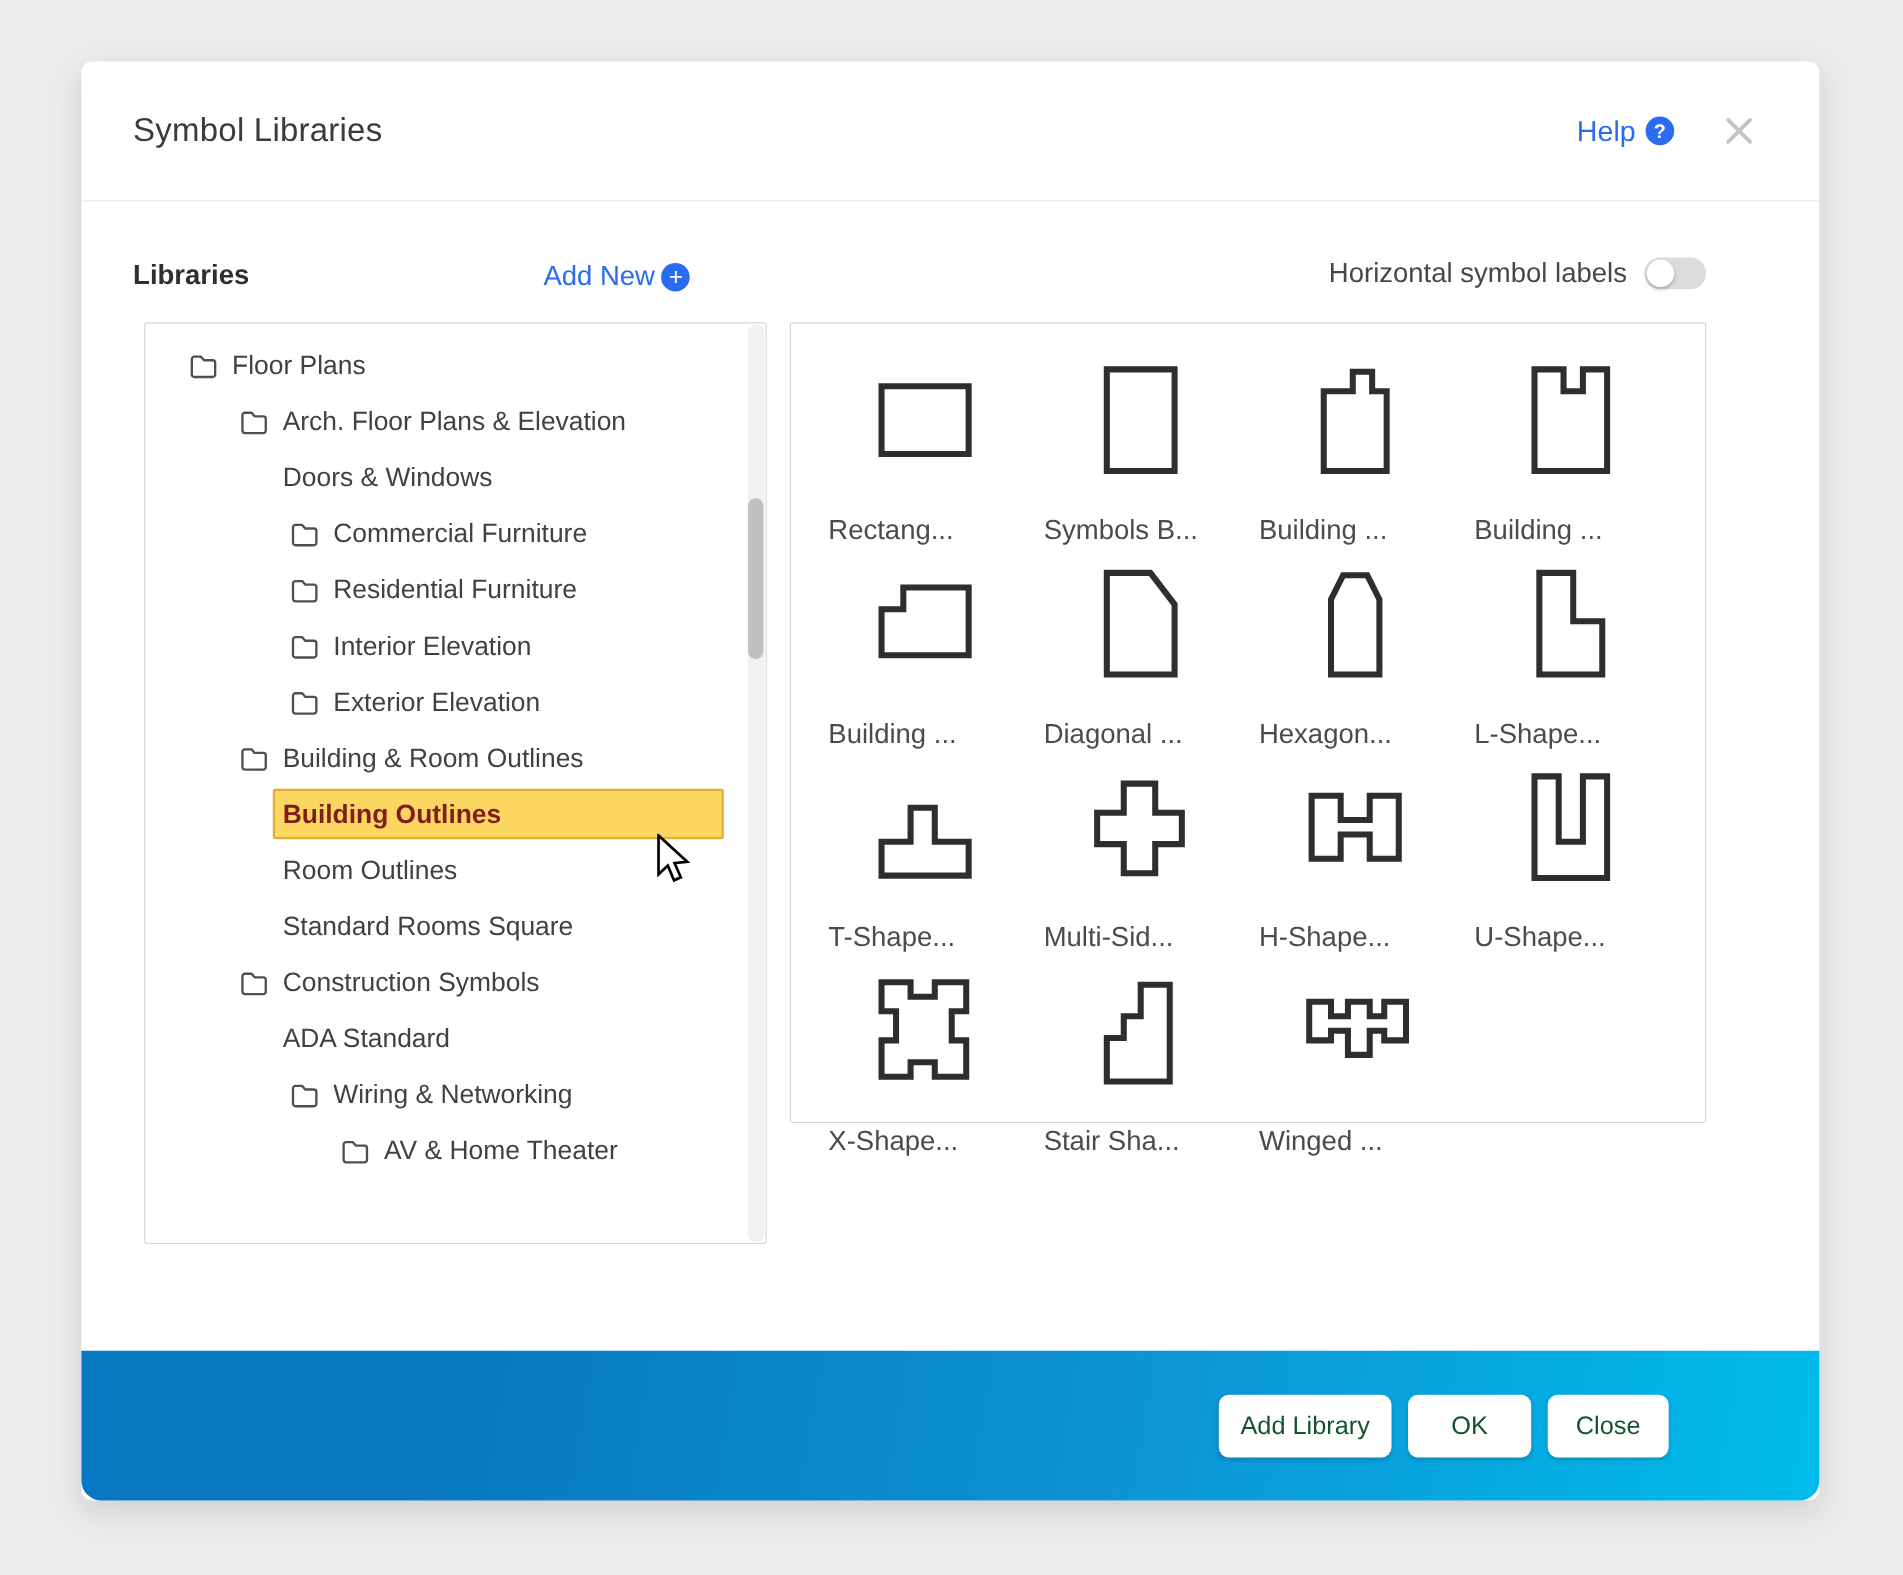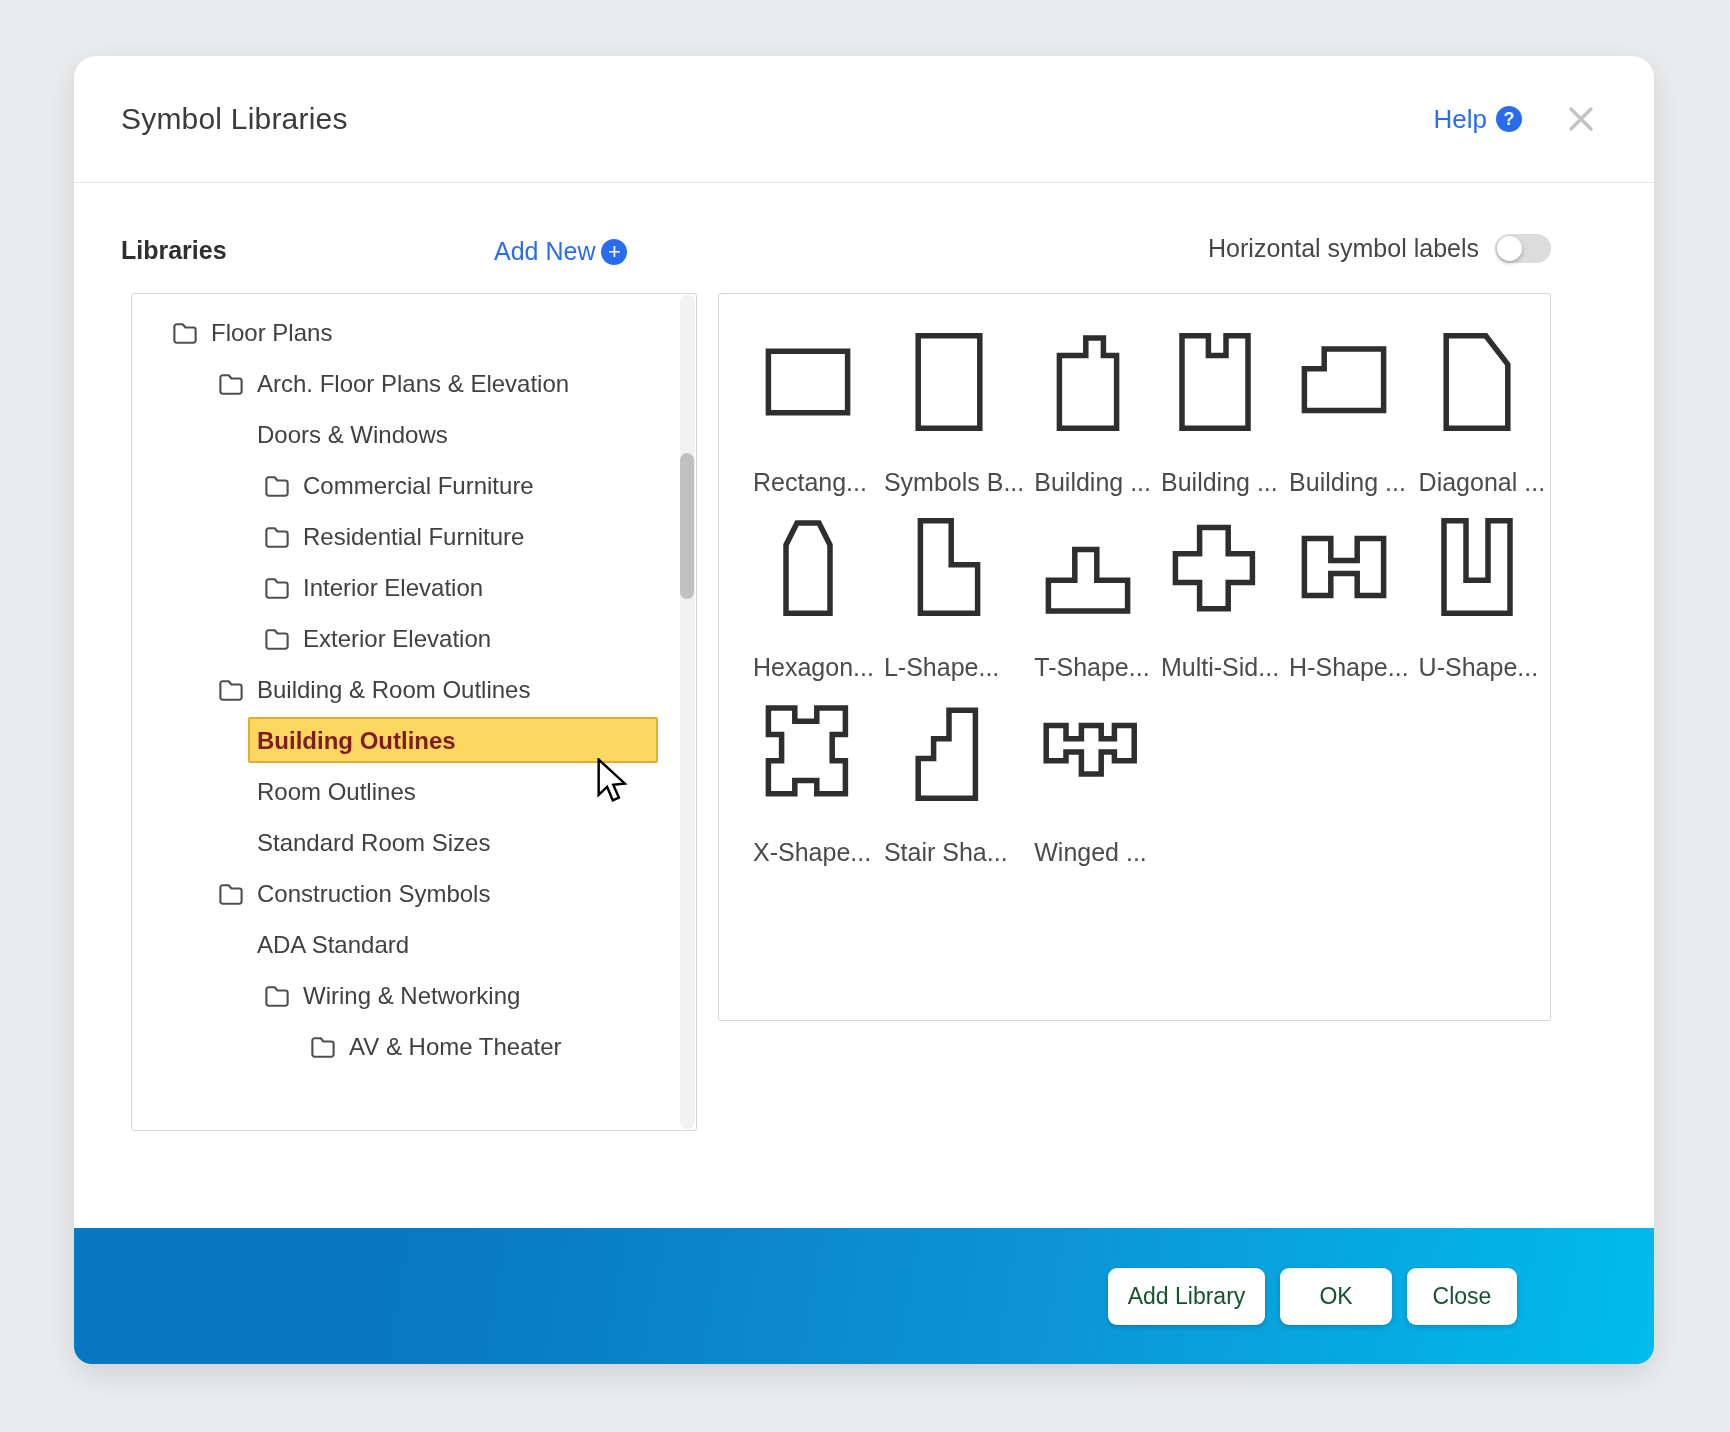--- a/index.html
+++ b/index.html
@@ -5,21 +5,21 @@
   * { margin:0; padding:0; box-sizing:border-box; }
   html,body { width:1730px; height:1432px; }
   body {
     background:#ebecee;
     font-family:"Liberation Sans", sans-serif;
     position:relative;
     overflow:hidden;
   }
   .dialog {
     position:absolute; left:74px; top:56px; width:1580px; height:1308px;
-    background:#ffffff; border-radius:22px;
+    background:#ffffff; border-radius:10px;
     box-shadow:0 10px 30px rgba(0,0,0,.12);
   }
   
   .hdr {
     position:absolute; left:0; top:0; right:0; height:127px;
     border-bottom:1px solid #e7e7e7;
     display:flex; align-items:center;
   }
   .hdr-title { margin-left:47px; font-size:30px; color:#3b3b3b; letter-spacing:.2px; }
   .hdr-right { margin-left:auto; margin-right:58px; display:flex; align-items:center; gap:44px; }
@@ -68,21 +68,21 @@
     background:#f1f1f2; border-radius:8px;
   }
   .scroll-thumb {
     position:absolute; right:1px; top:158px; width:14px; height:146px;
     background:#c1c1c3; border-radius:7px; cursor:pointer;
   }
   
   .grid-panel {
     position:absolute; left:644px; top:237px; width:833px; height:728px;
     border:1px solid #d6d6d6; border-radius:3px; background:#fff;
-    display:grid; grid-template-columns:repeat(6,1fr); grid-template-rows:repeat(4,1fr);
+    display:grid; grid-template-columns:repeat(4,1fr); grid-template-rows:repeat(4,1fr);
     padding:18px 24px;
   }
   .sym-cell { display:flex; flex-direction:column; justify-content:center; cursor:pointer; }
   .shape-box { height:140px; display:flex; align-items:center; justify-content:center; }
   .shape-box svg { width:110px; height:110px; }
   .sym-label {
     font-size:25px; color:#4b4b4b; margin-top:16px; padding-left:10px;
     white-space:nowrap; overflow:hidden;
   }
   
@@ -197,21 +197,21 @@
     <span class="tree-label">Building Outlines</span>
   </div>
         <div class="tree-row" style="padding-left: 85px;">
 
     <span class="spacer"></span>
     <span class="tree-label">Room Outlines</span>
   </div>
         <div class="tree-row" style="padding-left: 85px;">
 
     <span class="spacer"></span>
-    <span class="tree-label">Standard Room Sizes</span>
+    <span class="tree-label">Standard Rooms Square</span>
   </div>
         <div class="tree-row" style="padding-left: 85px;">
     <svg class="ficon" viewBox="0 0 28 26">
       <path d="M2.5 7.5 V21 a2.5 2.5 0 0 0 2.5 2.5 H23 a2.5 2.5 0 0 0 2.5 -2.5 V9.5 a2.5 2.5 0 0 0 -2.5 -2.5 H14.5 L11.5 3.5 H5 a2.5 2.5 0 0 0 -2.5 2.5 Z" fill="none" stroke="#4f4f4f" stroke-width="2.3" stroke-linejoin="round"></path>
     </svg>
 
     <span class="tree-label">Construction Symbols</span>
   </div>
         <div class="tree-row" style="padding-left: 85px;">
 

